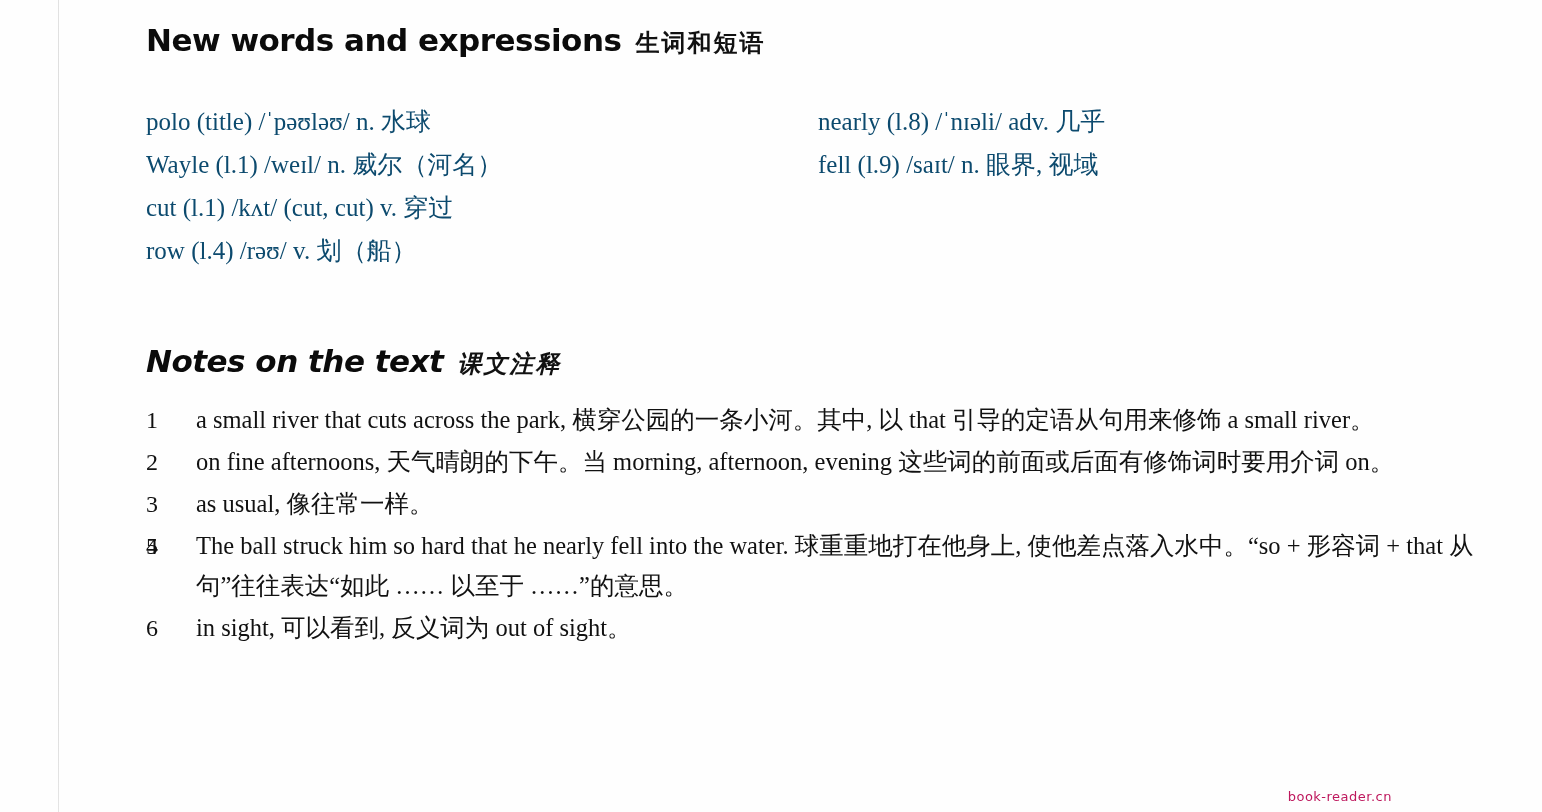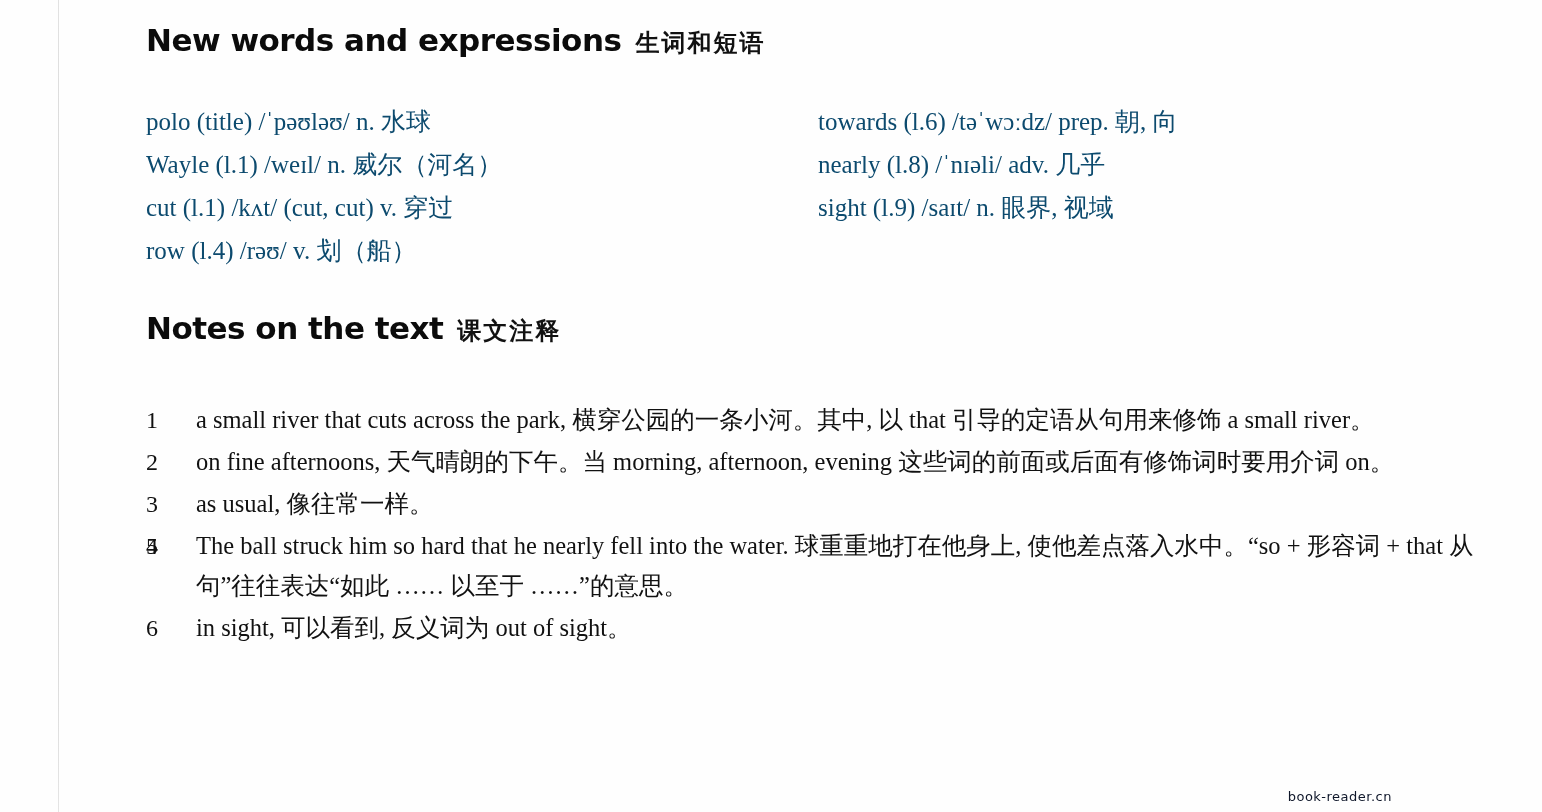--- a/index.html
+++ b/index.html
@@ -48,21 +48,21 @@
   .section-heading .zh {
     font-family: "DejaVu Sans", sans-serif;
     font-weight: bold;
     font-size: 24px;
     letter-spacing: 2px;
     margin-left: 14px;
     color: #111111;
   }
 
   #words-heading { left: 146px; top: 22px; }
-  #notes-heading { left: 146px; top: 310px; }
+  #notes-heading { left: 146px; top: 343px; font-style: italic; }
 
   .words-grid {
     position: absolute;
     left: 146px;
     top: 100px;
     width: 1300px;
   }
   .words-col {
     position: absolute;
     top: 0;
@@ -101,21 +101,21 @@
     font-family: "Liberation Serif", serif;
     font-size: 24px;
   }
 
   .watermark {
     position: absolute;
     right: 150px;
     bottom: 8px;
     font-family: "DejaVu Sans", sans-serif;
     font-size: 13px;
-    color: #0f172a;
+    color: #be185d;
     letter-spacing: 0.5px;
   }
 </style>
 </head>
 <body>
 
 <div class="page">
 
   <div class="scan-edge"></div>
 
@@ -124,23 +124,22 @@
   </div>
 
   <div class="words-grid">
     <div class="words-col left">
       <div class="word-entry">polo (title) /ˈpəʊləʊ/ n. 水球</div>
       <div class="word-entry">Wayle (l.1) /weɪl/ n. 威尔（河名）</div>
       <div class="word-entry">cut (l.1) /kʌt/ (cut, cut) v. 穿过</div>
       <div class="word-entry">row (l.4) /rəʊ/ v. 划（船）</div>
     </div>
     <div class="words-col right">
-      <div class="word-entry">towards (l.6) /təˈwɔːdz/ prep. 朝, 向</div>
       <div class="word-entry">nearly (l.8) /ˈnɪəli/ adv. 几乎</div>
-      <div class="word-entry">sight (l.9) /saɪt/ n. 眼界, 视域</div>
+      <div class="word-entry">fell (l.9) /saɪt/ n. 眼界, 视域</div>
     </div>
   </div>
 
   <div class="section-heading" id="notes-heading">
     <span class="en">Notes on the text</span><span class="zh">课文注释</span>
   </div>
 
   <div class="notes-list">
     <div class="note-item">
       <span class="note-num">1</span>

